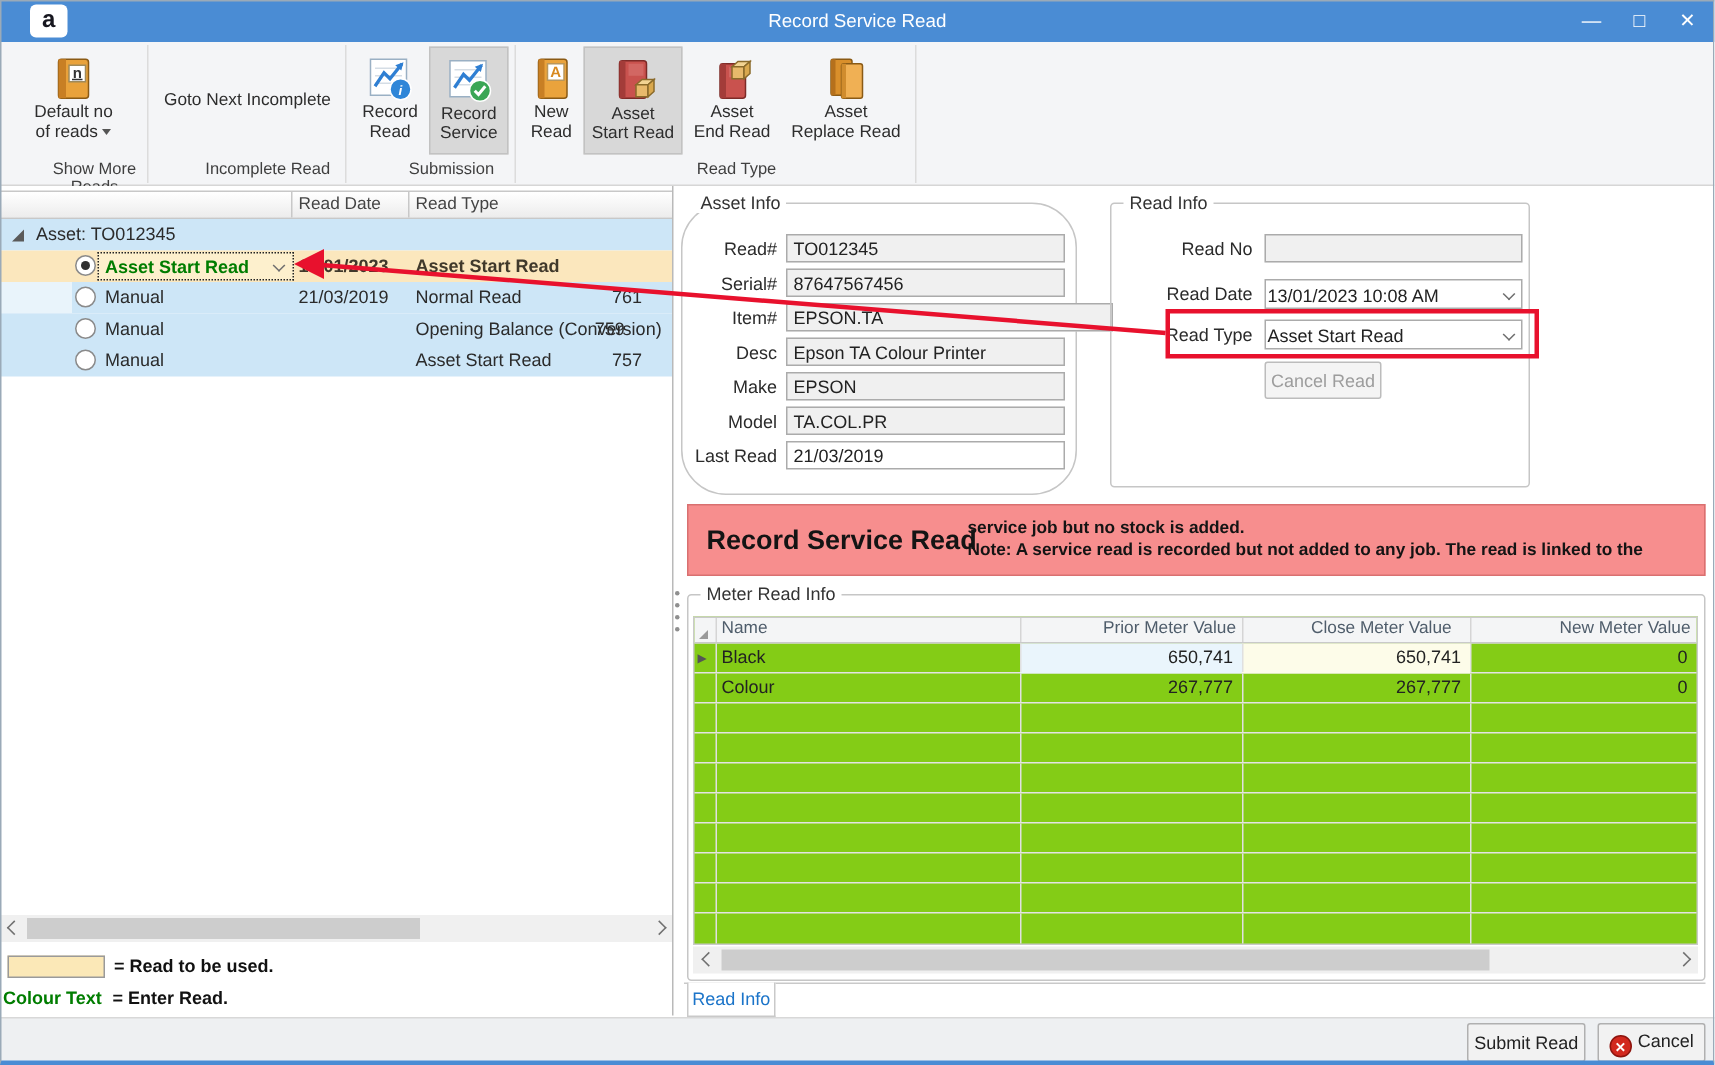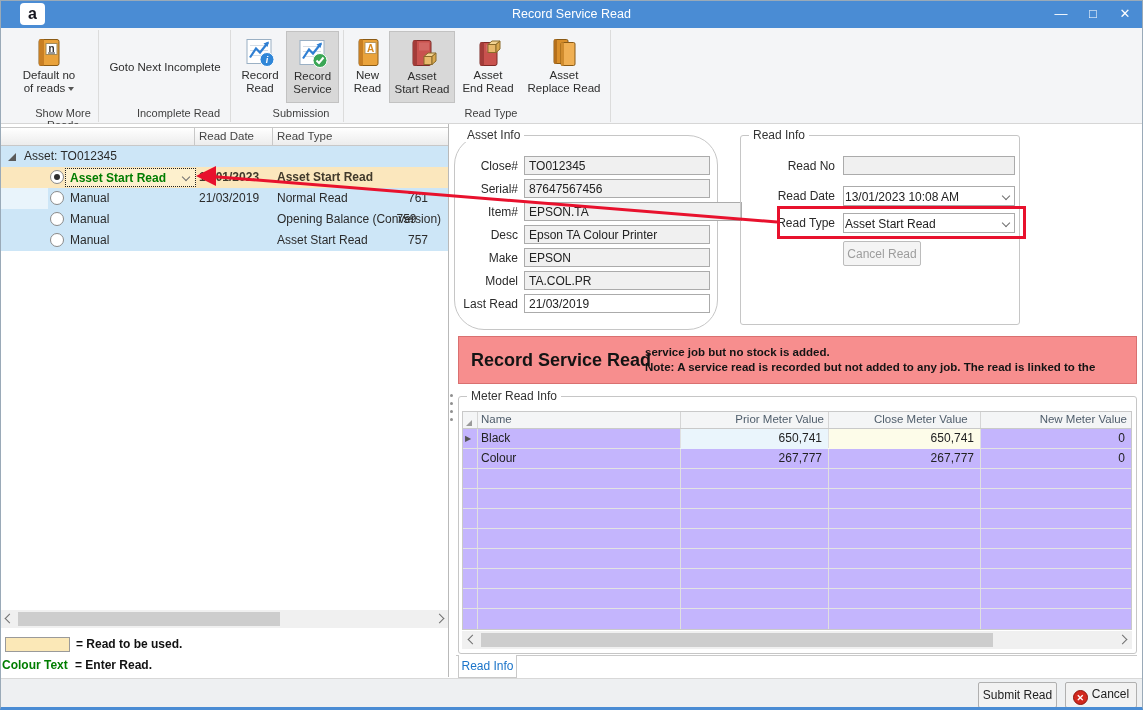--- a/index.html
+++ b/index.html
@@ -67,21 +67,21 @@
   .combo .chev { position:absolute; right:5px; top:6px; }
   .btn { position:absolute; background:#f2f2f2; border:1px solid #b0b0b0; border-radius:2px; text-align:center; color:#222; cursor:default; }
   .btn.disabled { color:#9d9d9d; background:#f4f4f4; border-color:#bcbcbc; }
 
   
   .banner { position:absolute; left:458px; top:336px; width:679px; height:48px; background:#f78e8e; border:1px solid #d97070; }
   .banner .btitle { position:absolute; left:12px; top:13px; font-size:18px; font-weight:bold; color:#141414; }
   .banner .bnote { position:absolute; left:186px; top:8px; font-size:11.5px; font-weight:bold; color:#141414; line-height:15px; }
 
   
-  .mgrid { position:absolute; left:3px; top:14px; width:670px; border:1px solid #c9c9c9; background:#c4b5fd; }
+  .mgrid { position:absolute; left:3px; top:14px; width:670px; border:1px solid #c9c9c9; background:#84cc16; }
   .mhead { position:relative; height:17px; background:#f4f5f6; border-bottom:1px solid #c9c9c9; }
   .mhead .mhc { position:absolute; top:1px; font-size:11.5px; color:#4f5d6b; white-space:nowrap; }
   .mrow { position:relative; height:20px; border-bottom:1px solid #e3e3e3; }
   .mcell { position:absolute; top:2px; white-space:nowrap; color:#222; }
   .mvline { position:absolute; top:0; bottom:0; width:1px; background:#e0e0e0; }
   .mhead .mvline { background:#d5d5d5; }
   .rowind { position:absolute; left:2px; top:5px; font-size:8px; color:#555; }
   .mselglyph { position:absolute; left:3px; top:8px; width:0; height:0; border-right:6px solid #9a9a9a; border-top:6px solid transparent; }
 
   
@@ -277,21 +277,21 @@
 
   <div class="splitdots">
       <i></i>
       <i></i>
       <i></i>
       <i></i>
     </div>
 
   <div class="fieldset" style="left:454px; top:135px; width:264px; height:195px;border-radius:30px;">
     <span class="fslabel">Asset Info</span>
-    <div class="flabel" style="left:0; top:23px; width:63px;">Close#</div>
+    <div class="flabel" style="left:0; top:23px; width:63px;">Read#</div>
     <div class="finput" style="left:69px; top:20px; width:186px;">TO012345</div>
     <div class="flabel" style="left:0; top:46px; width:63px;">Serial#</div>
     <div class="finput" style="left:69px; top:43px; width:186px;">87647567456</div>
     <div class="flabel" style="left:0; top:69px; width:63px;">Item#</div>
     <div class="finput" style="left:69px; top:66px; width:218px;">EPSON.TA</div>
     <div class="flabel" style="left:0; top:92px; width:63px;">Desc</div>
     <div class="finput" style="left:69px; top:89px; width:186px;">Epson TA Colour Printer</div>
     <div class="flabel" style="left:0; top:115px; width:63px;">Make</div>
     <div class="finput" style="left:69px; top:112px; width:186px;">EPSON</div>
     <div class="flabel" style="left:0; top:138px; width:63px;">Model</div>

